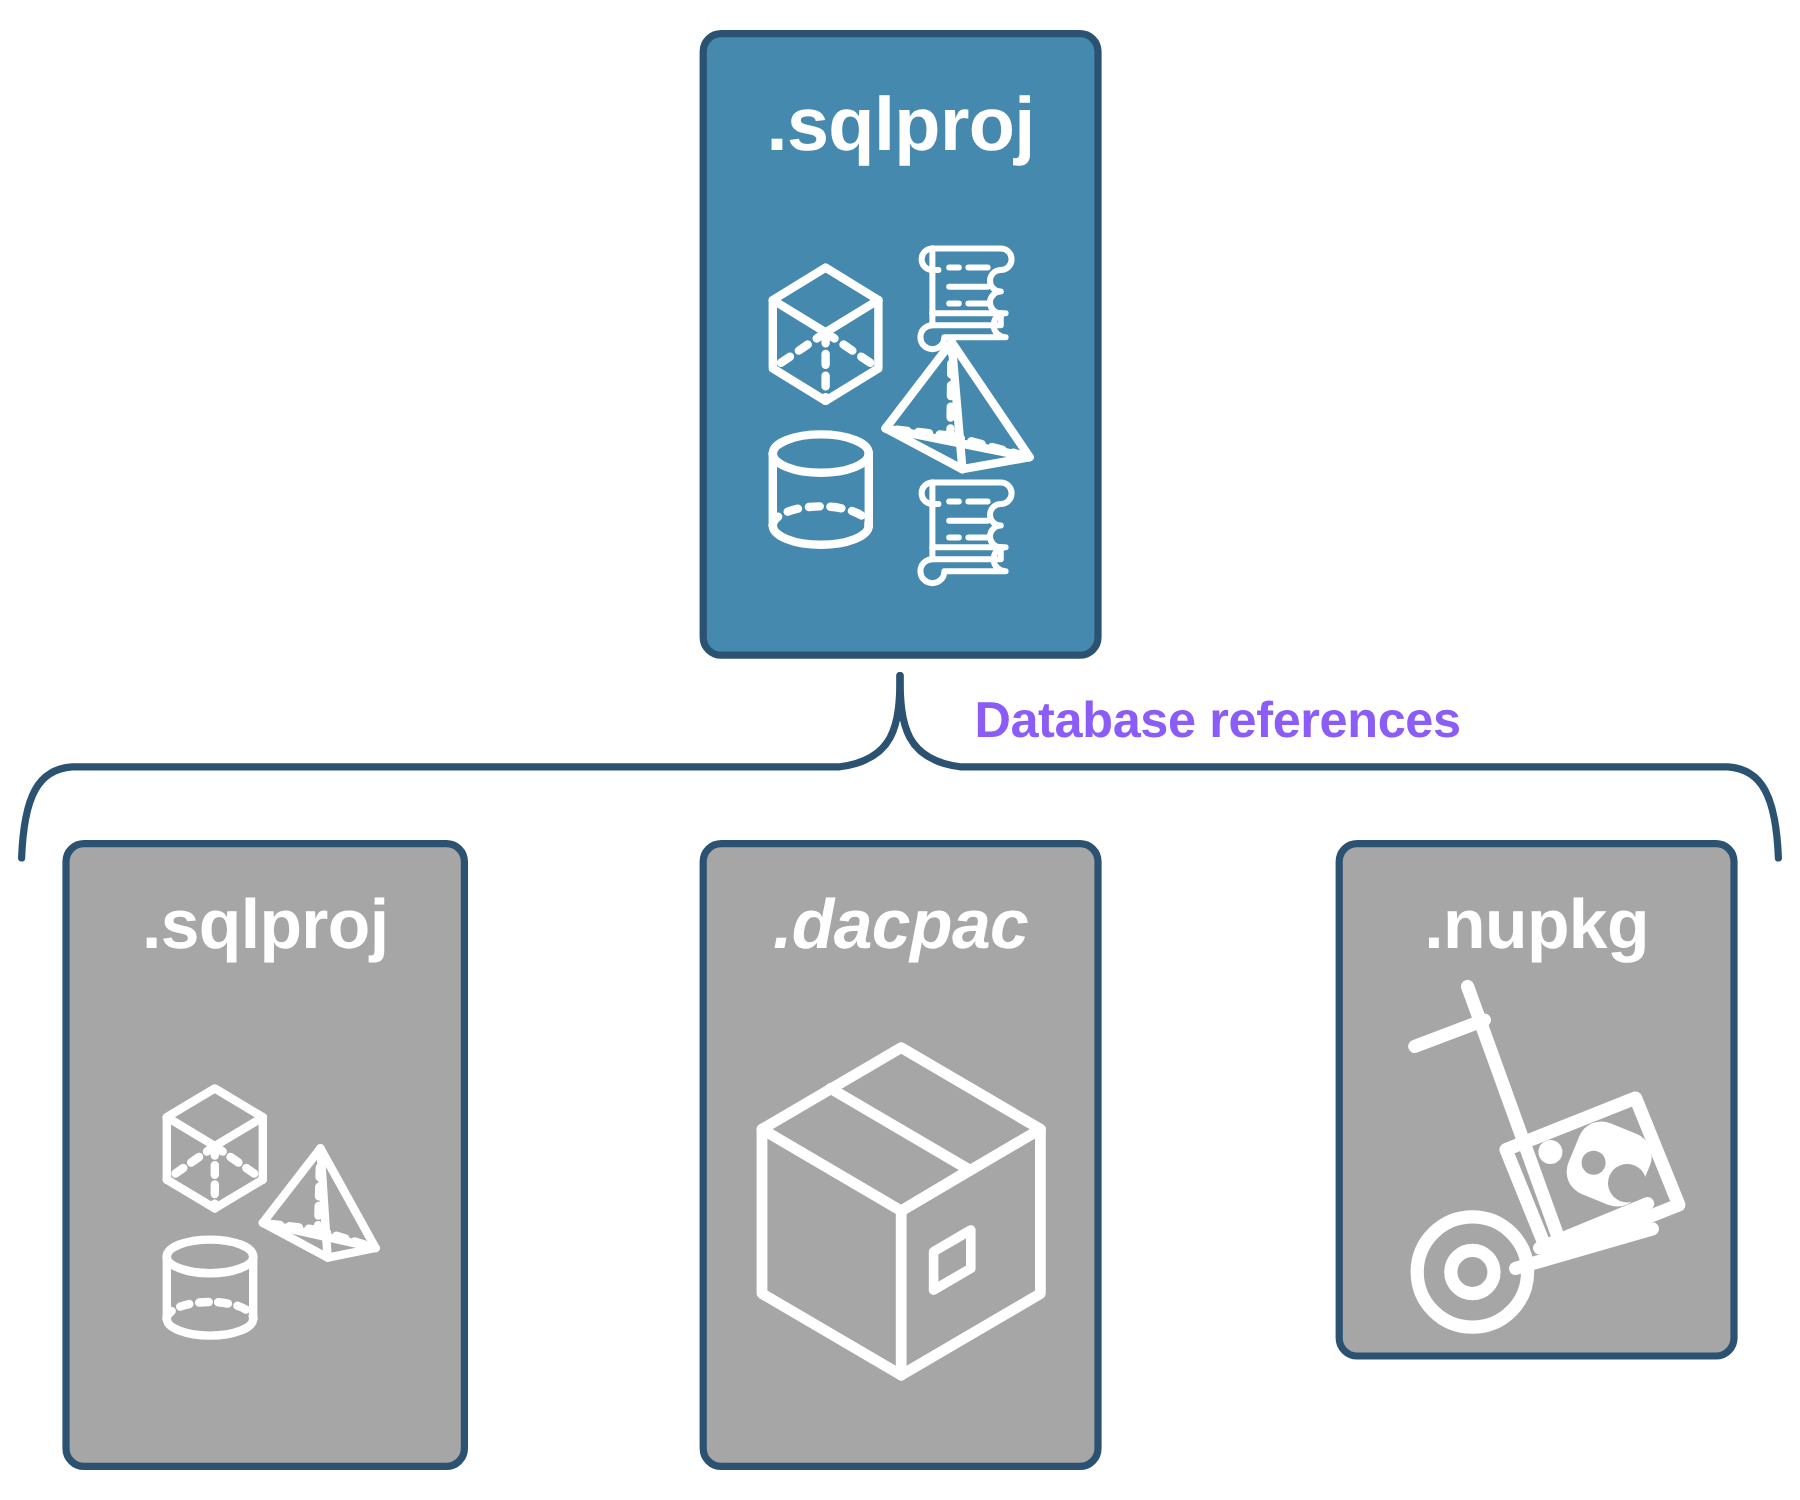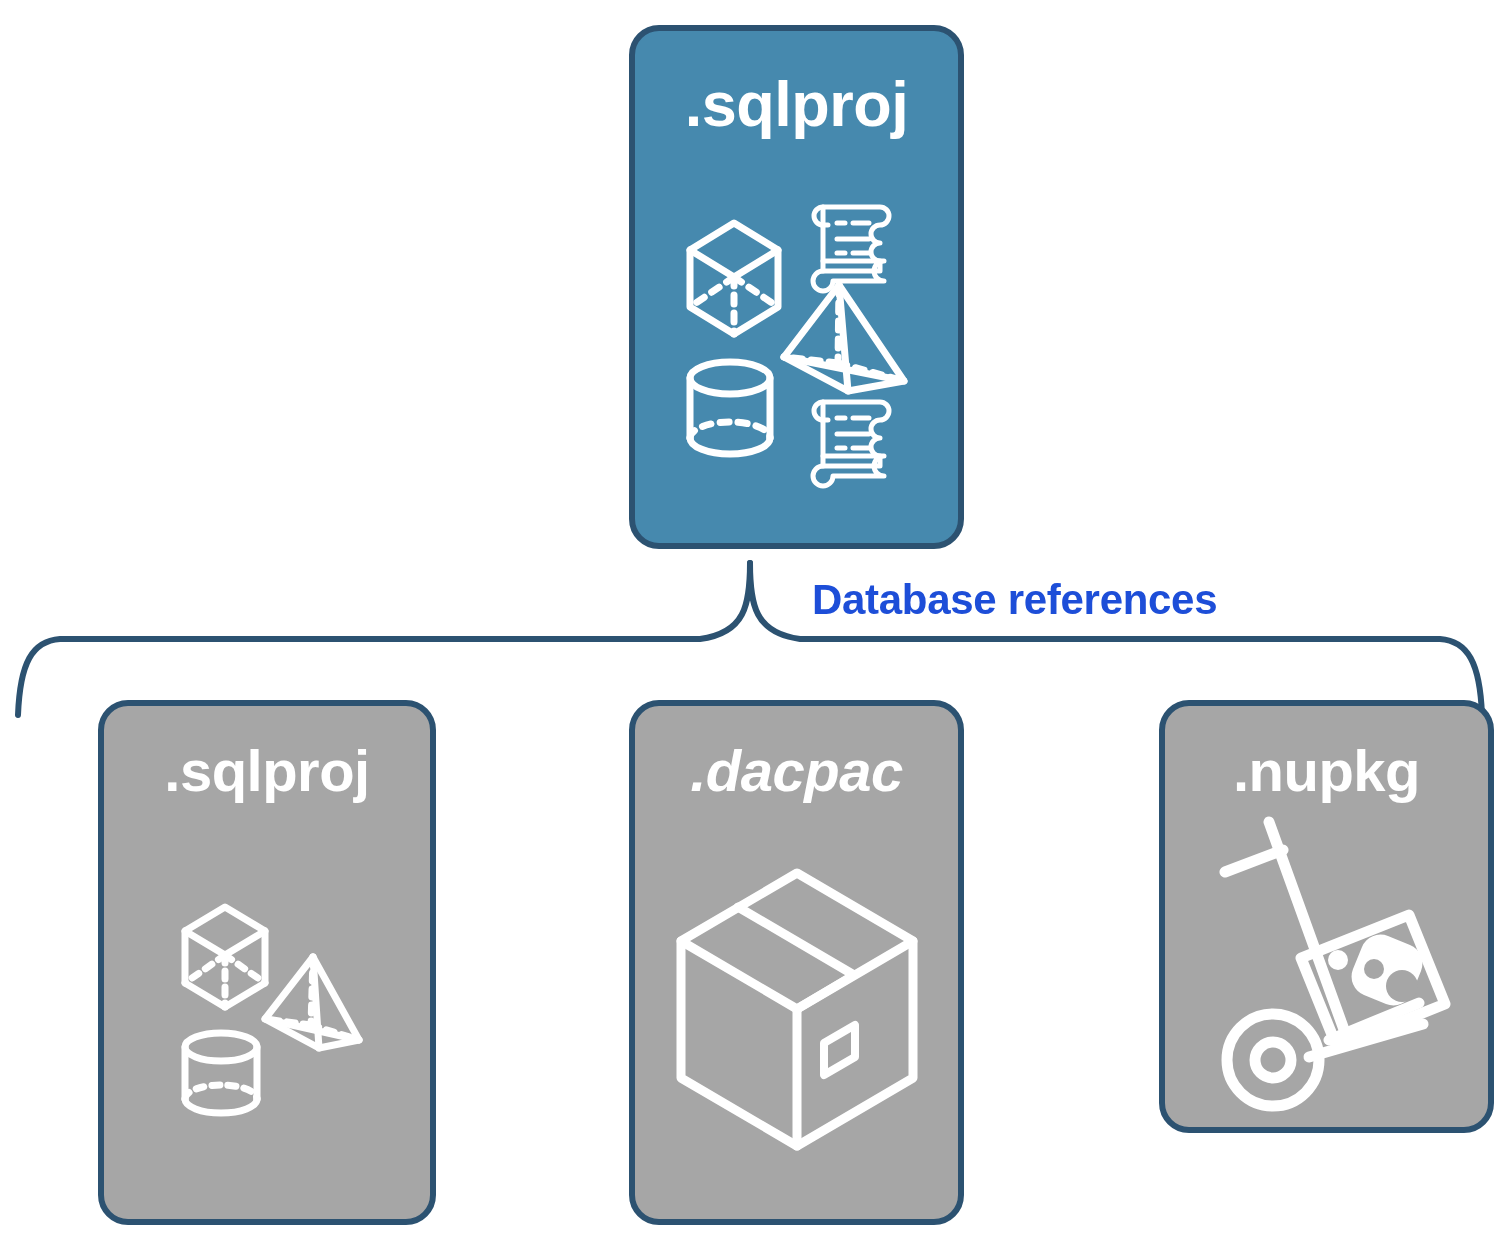--- a/index.html
+++ b/index.html
@@ -17,26 +17,25 @@
     width: 1500px;
     height: 1250px;
     background: #ffffff;
     overflow: hidden;
   }
 
   
   .card {
     position: absolute;
     box-sizing: border-box;
-    border-radius: 30px;
+    border-radius: 18px;
     border: 6px solid #2c5271;
     display: flex;
     flex-direction: column;
     align-items: center;
-    margin-left: 46px;
   }
   .card.blue  { background: #4689ae; }
   .card.gray  { background: #a6a6a6; }
 
   .card-title {
     color: #ffffff;
     font-weight: bold;
     letter-spacing: -0.5px;
     line-height: 1;
     white-space: nowrap;
@@ -62,21 +61,21 @@
     align-items: center;
     justify-content: center;
   }
   .art svg { display: block; overflow: visible; }
   #brace-svg { position: absolute; left: 0px; top: 545px; }
 
   #brace-label {
     position: absolute;
     left: 812px;
     top: 576px;
-    color: #1d4ed8;
+    color: #8b5cf6;
     font-size: 42px;
     font-weight: bold;
     letter-spacing: -0.3px;
     white-space: nowrap;
     user-select: none;
   }
 </style>
 </head>
 <body>
 

